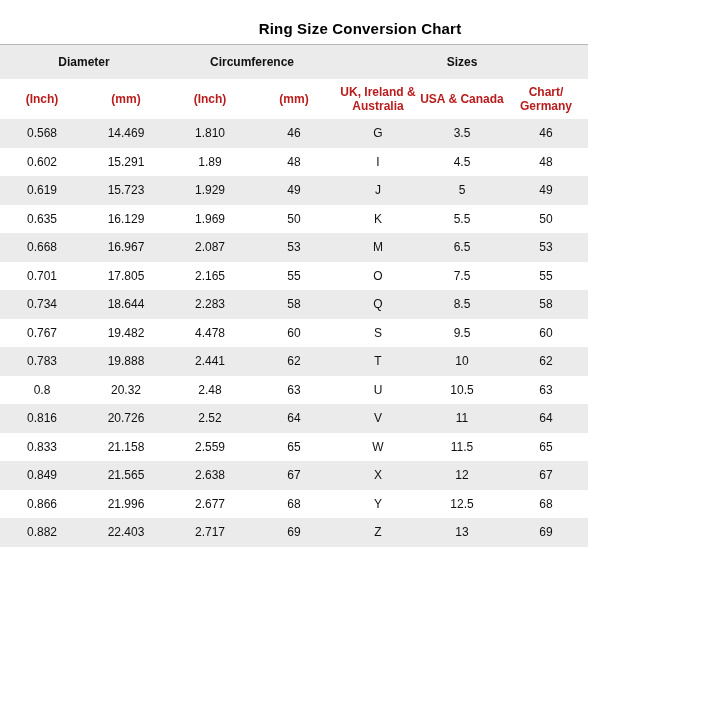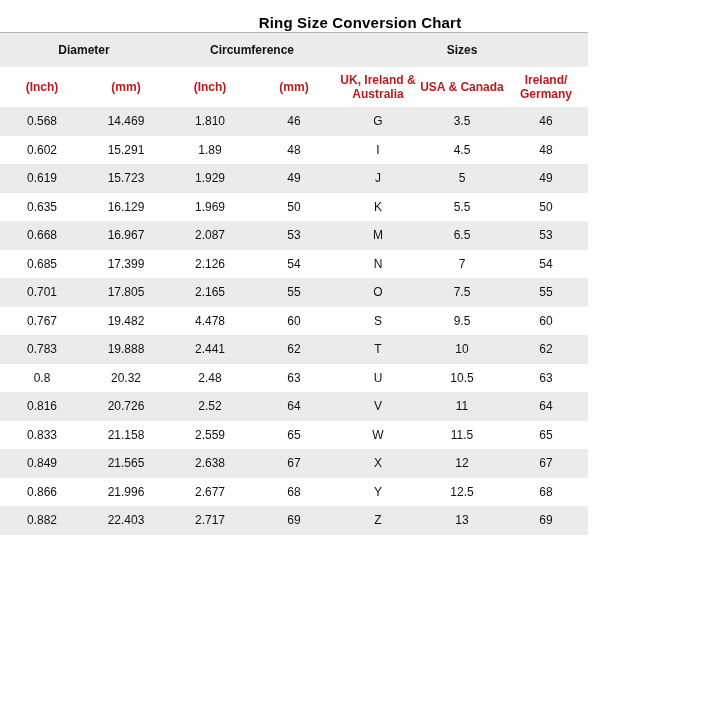--- a/index.html
+++ b/index.html
@@ -11,21 +11,21 @@
     font-family: "Liberation Sans", sans-serif;
     color: #111111;
     overflow: hidden;
   }
   .page {
     width: 720px;
     height: 720px;
     position: relative;
   }
   h1.chart-title {
-    margin: 0;
+    margin: 6px;
     padding-top: 13px;
     height: 19px;
     text-align: center;
     font-size: 15px;
     line-height: 19px;
     font-weight: bold;
     color: #000000;
     letter-spacing: 0.2px;
   }
   table.ring-table {
@@ -95,21 +95,21 @@
         <th colspan="2">Circumference</th>
         <th colspan="3">Sizes</th>
       </tr>
       <tr class="sub-header-row">
         <th>(Inch)</th>
         <th>(mm)</th>
         <th>(Inch)</th>
         <th>(mm)</th>
         <th>UK, Ireland &amp; Australia</th>
         <th>USA &amp; Canada</th>
-        <th>Ireland/ Germany</th>
+        <th>Chart/ Germany</th>
       </tr>
     </thead>
     <tbody>
         <tr>
           <td>0.568</td>
           <td>14.469</td>
           <td>1.810</td>
           <td>46</td>
           <td>G</td>
           <td>3.5</td>
@@ -145,38 +145,38 @@
         <tr>
           <td>0.668</td>
           <td>16.967</td>
           <td>2.087</td>
           <td>53</td>
           <td>M</td>
           <td>6.5</td>
           <td>53</td>
         </tr>
         <tr>
-          <td>0.685</td>
-          <td>17.399</td>
-          <td>2.126</td>
-          <td>54</td>
-          <td>N</td>
-          <td>7</td>
-          <td>54</td>
-        </tr>
-        <tr>
           <td>0.701</td>
           <td>17.805</td>
           <td>2.165</td>
           <td>55</td>
           <td>O</td>
           <td>7.5</td>
           <td>55</td>
         </tr>
         <tr>
+          <td>0.734</td>
+          <td>18.644</td>
+          <td>2.283</td>
+          <td>58</td>
+          <td>Q</td>
+          <td>8.5</td>
+          <td>58</td>
+        </tr>
+        <tr>
           <td>0.767</td>
           <td>19.482</td>
           <td>4.478</td>
           <td>60</td>
           <td>S</td>
           <td>9.5</td>
           <td>60</td>
         </tr>
         <tr>
           <td>0.783</td>

